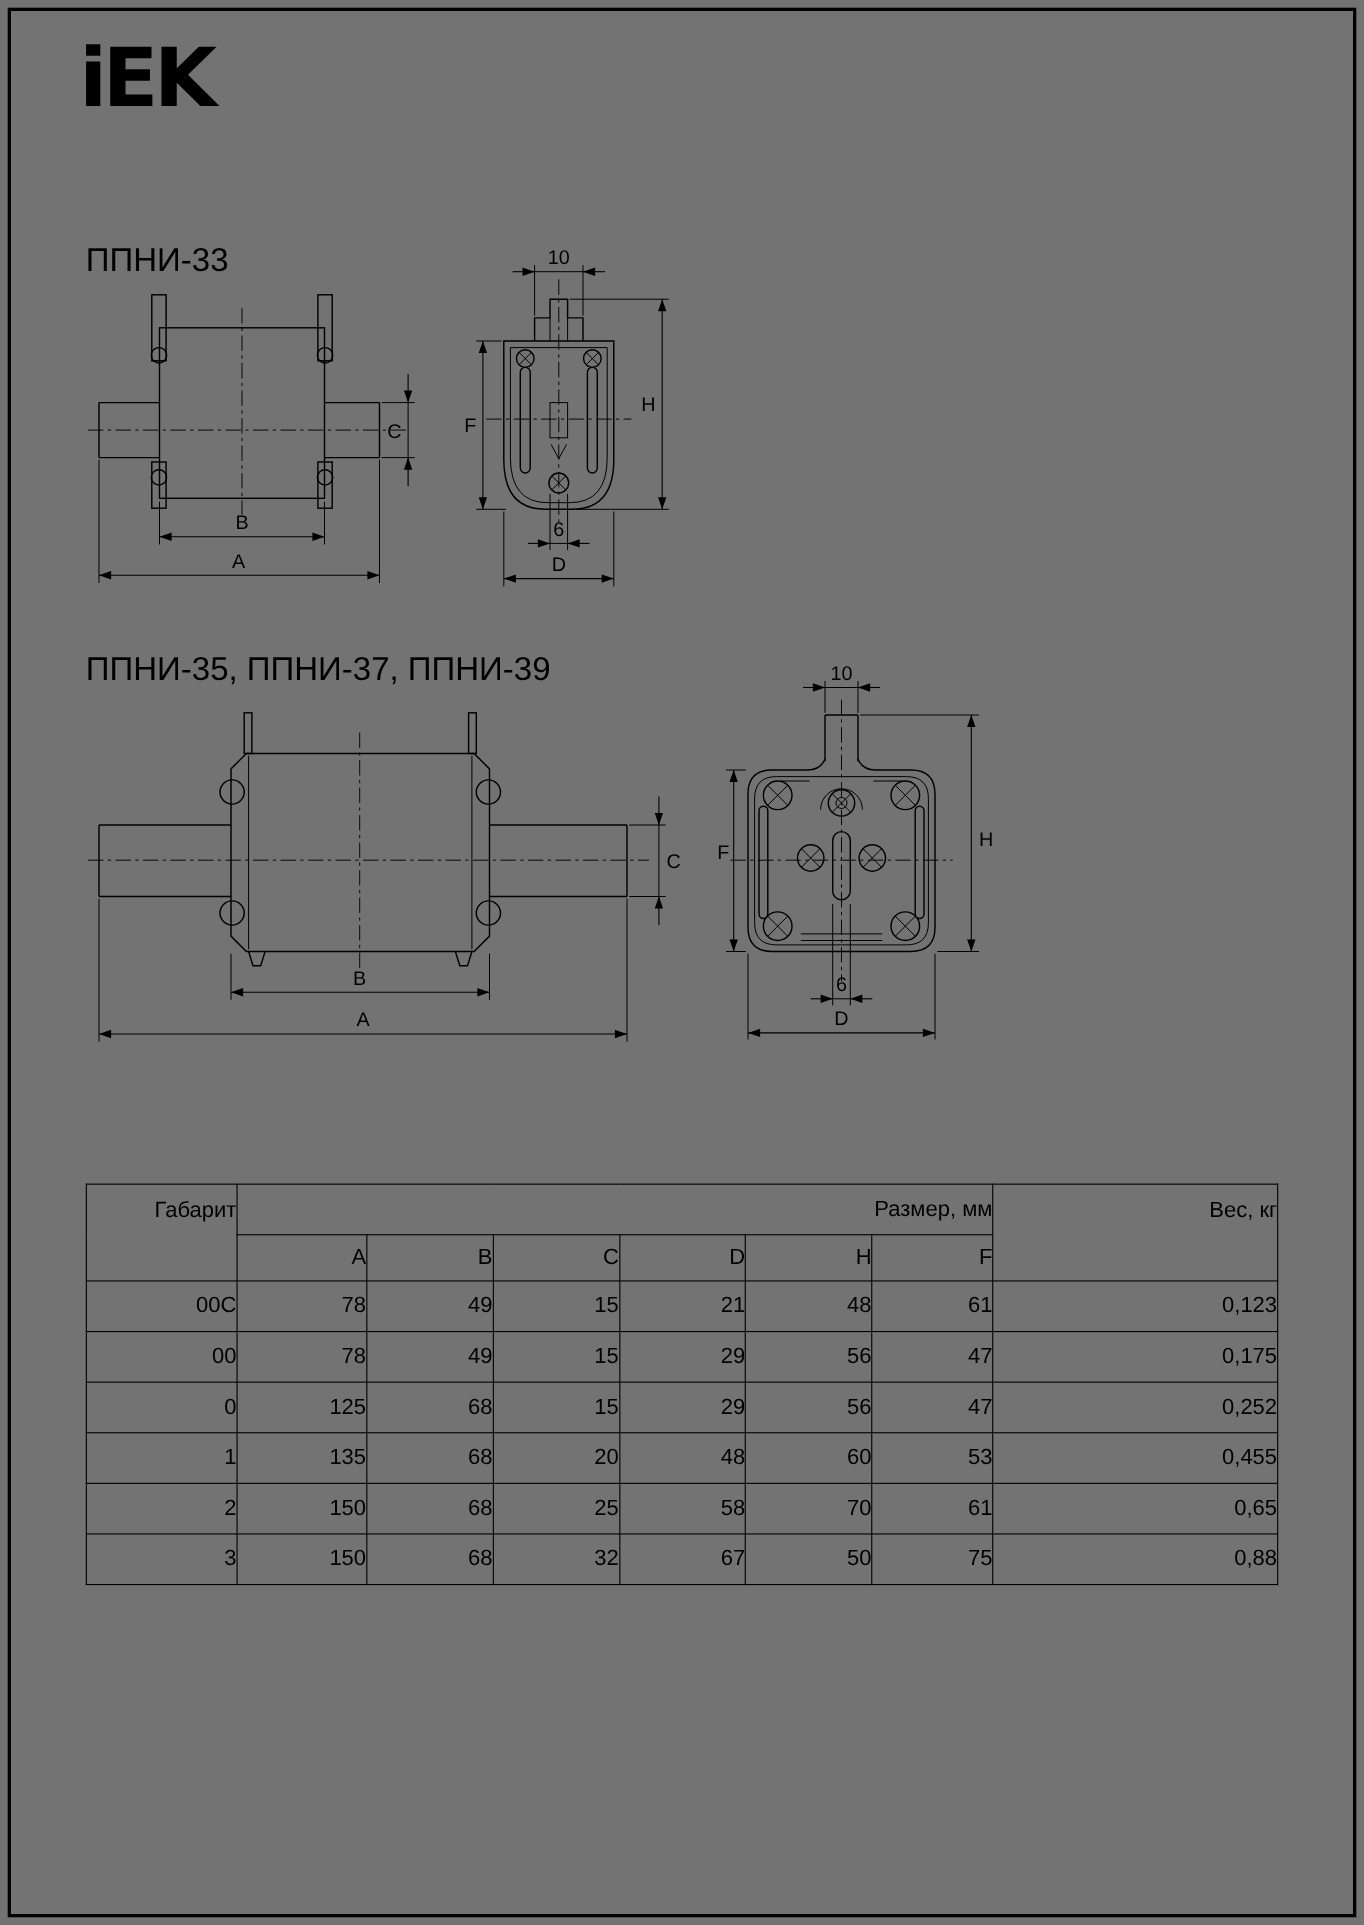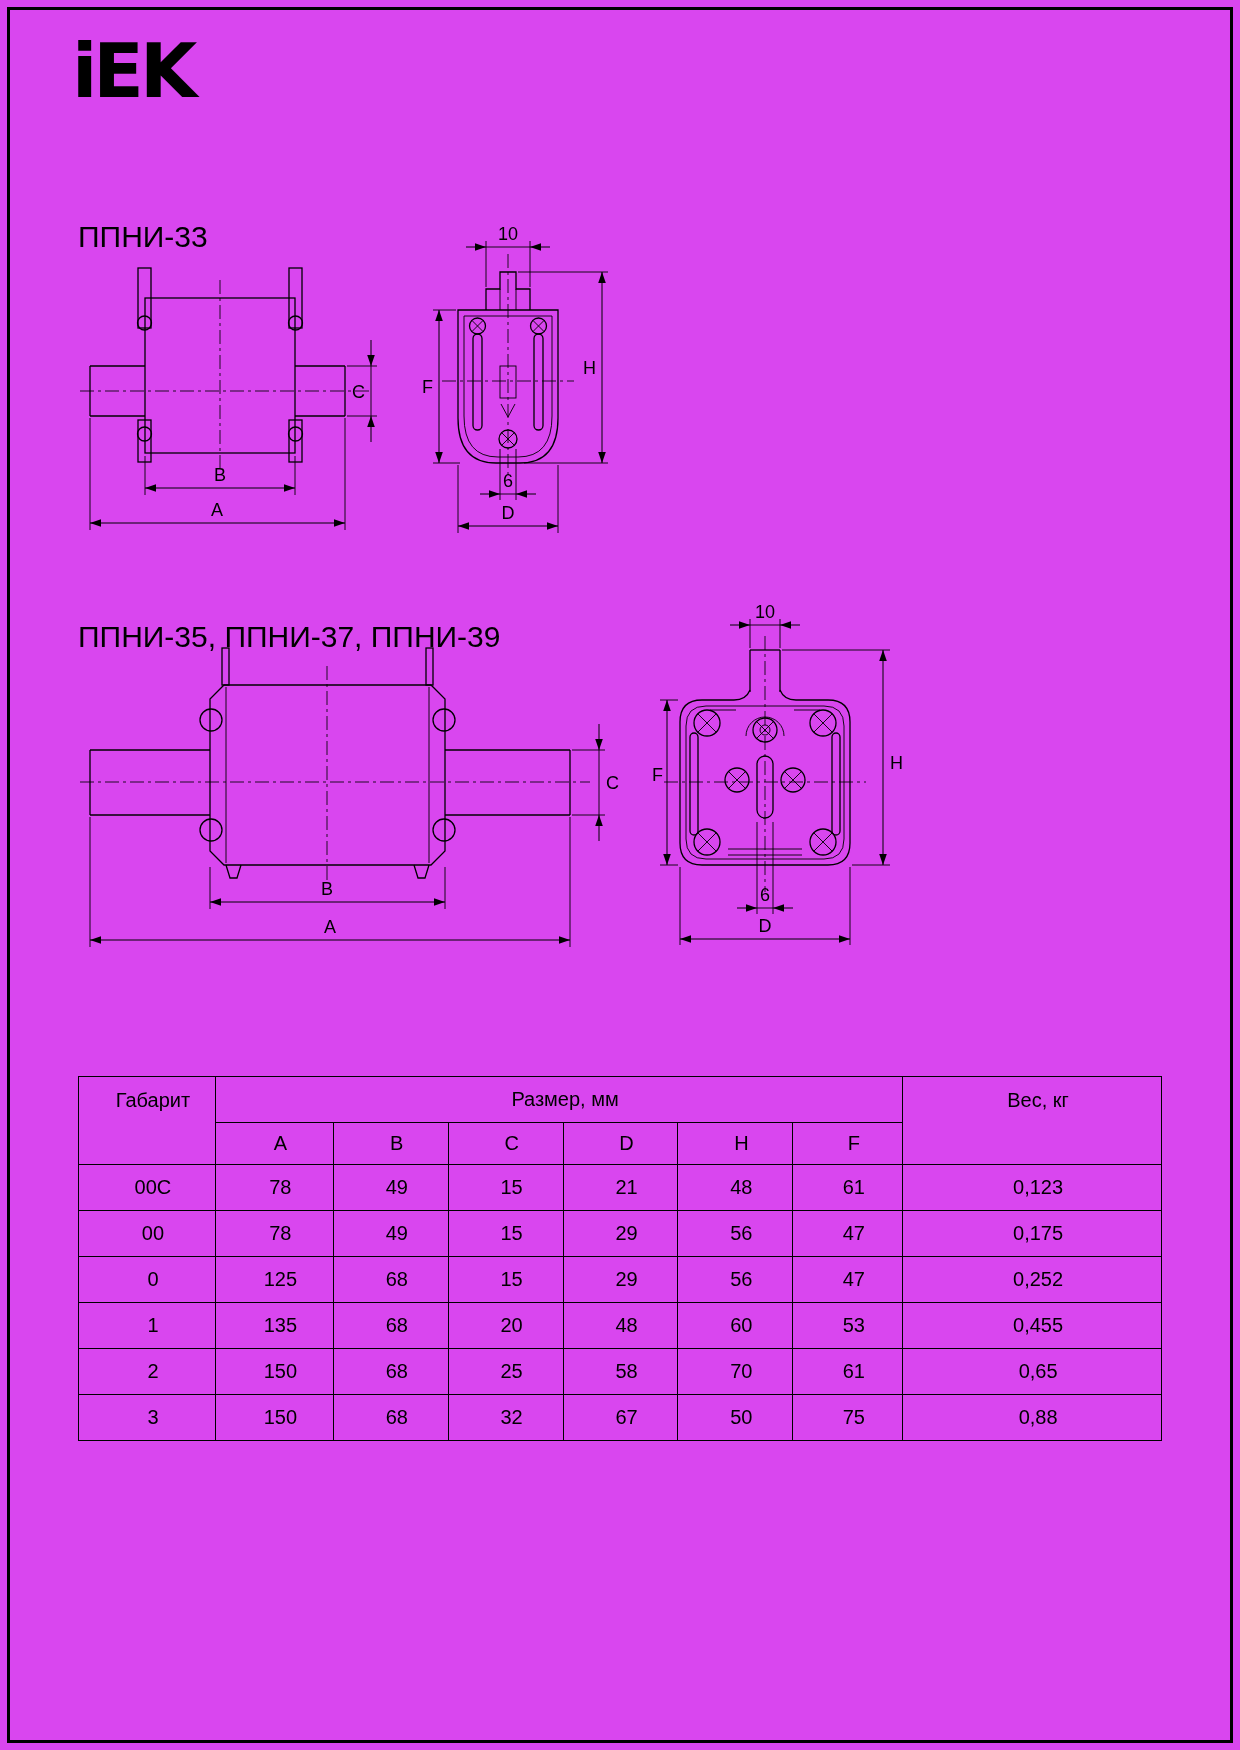--- a/index.html
+++ b/index.html
@@ -1,35 +1,35 @@
 <!DOCTYPE html>
 <html><head>
 <meta charset="utf-8">
 <style>
   * { margin:0; padding:0; box-sizing:border-box; }
   html,body { width:1240px; height:1750px; background:#fff; }
   body { font-family:"Liberation Sans", sans-serif; color:#111; position:relative; overflow:hidden; }
-  .page { position:absolute; inset:0; background:#d946ef; }
+  .page { position:absolute; inset:0; background:#737373; }
   .frame { position:absolute; inset:7px; border:3px solid #000; pointer-events:none; }
   .logo { position:absolute; left:72px; top:34px; font-family:"DejaVu Sans", sans-serif;
           font-weight:bold; font-size:74px; letter-spacing:-4px; line-height:1; color:#000; }
   .sec-title { position:absolute; font-size:30px; color:#000; white-space:nowrap; }
   .t1 { left:78px; top:220px; }
-  .t2 { left:78px; top:620px; }
+  .t2 { left:78px; top:592px; }
   .caption { position:absolute; left:78px; top:982px; font-size:23px; color:#000; white-space:pre; }
   .draw { position:absolute; }
   .draw line, .draw path, .draw rect, .draw circle, .draw polyline
         { fill:none; stroke:#000; stroke-width:1.3; }
   .draw .thin { stroke-width:0.9; }
   .draw .cl { stroke-width:0.85; stroke-dasharray:14 4 3 4; }
   .draw .dim { stroke-width:1; }
   .draw text { fill:#000; stroke:none; font-family:"Liberation Sans", sans-serif; font-size:18px; }
   .dims-table { position:absolute; left:78px; top:1076px; width:1084px;
                 border-collapse:collapse; font-size:20px; color:#000; }
-  .dims-table th, .dims-table td { border:1px solid #000; font-weight:normal; text-align:center;
+  .dims-table th, .dims-table td { border:1px solid #000; font-weight:normal; text-align:right;
                 padding-left:12px; vertical-align:middle; }
   .dims-table thead tr.hr1 th { height:46px; }
   .dims-table thead tr.hr2 th { height:42px; }
   .dims-table td { height:46px; }
   .dims-table th.rs { vertical-align:top; padding-top:12px; }
 </style>
 </head>
 <body>
 
 <div class="page">

